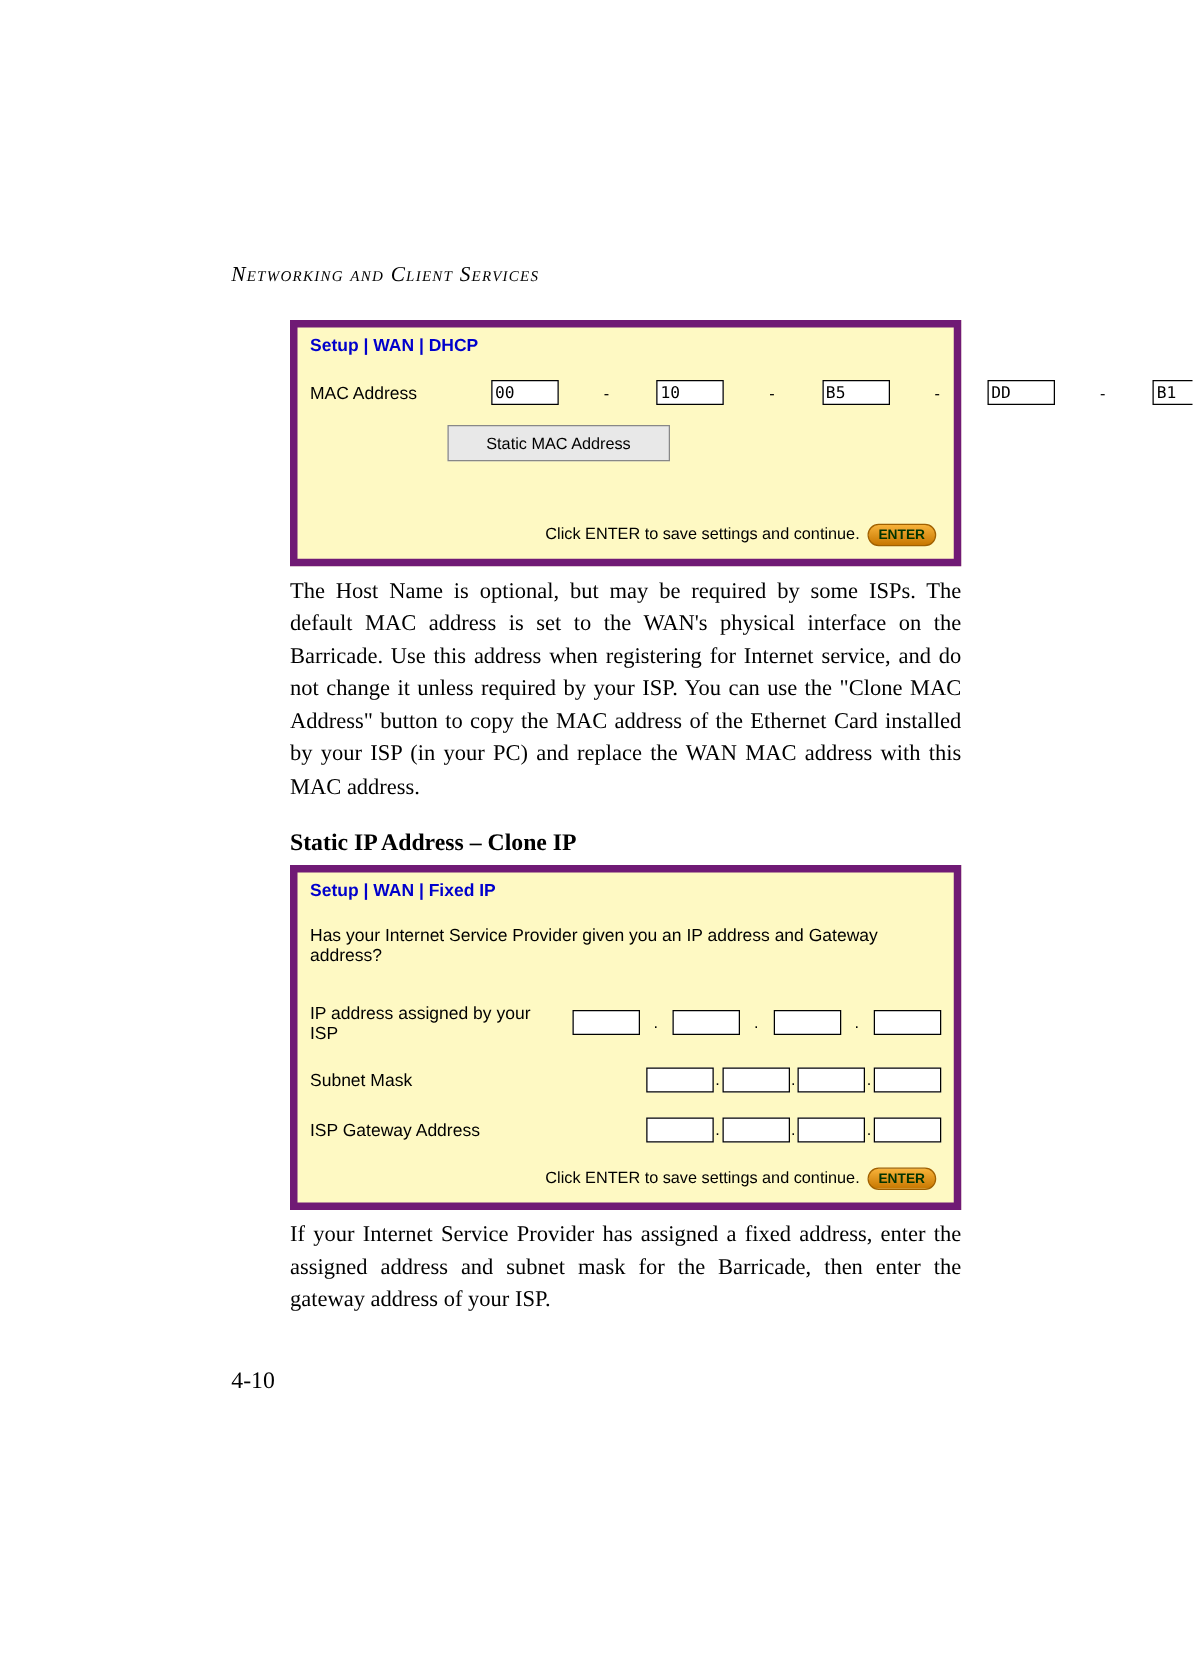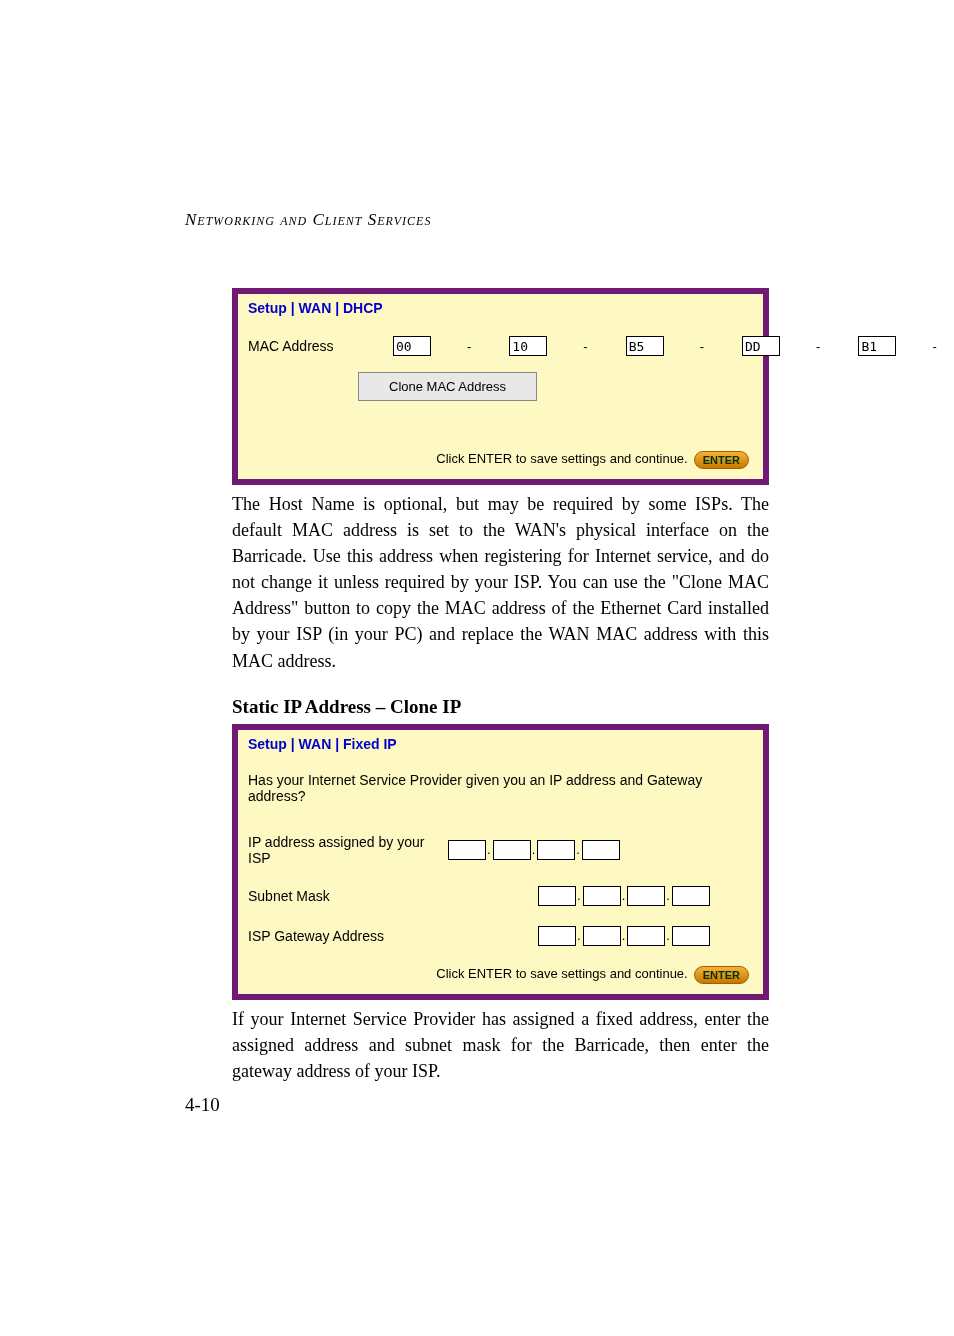--- a/index.html
+++ b/index.html
@@ -13,21 +13,21 @@
   }
   .page {
     padding: 210px 185px 0 185px;
   }
   .header-line {
     font-family: Georgia, serif;
     font-size: 17px;
     font-style: italic;
     letter-spacing: 1px;
     font-variant: small-caps;
-    margin-bottom: 58px;
+    margin-bottom: 26px;
   }
   .indent-block {
     margin-left: 47px;
   }
   .section-title {
     font-family: Georgia, serif;
     font-weight: bold;
     font-size: 19px;
     margin-bottom: 6px;
   }
@@ -65,21 +65,21 @@
     height: 24px;
     width: 230px;
     font-family: monospace;
     font-size: 13px;
     padding: 0 4px;
     background: #fff;
   }
   .txt-oct {
     border: 1px solid #000;
     height: 20px;
-    width: 38px;
+    width: 54px;
     font-family: monospace;
     font-size: 13px;
     padding: 0 2px;
     background: #fff;
   }
   .mac-sep {
     margin: 0 3px 0 1px;
     font-family: Arial, sans-serif;
     font-size: 13px;
   }
@@ -135,20 +135,21 @@
     font-family: Arial, Helvetica, sans-serif;
     font-size: 14px;
     margin-bottom: 30px;
   }
   .fixed-row {
     display: flex;
     align-items: center;
     margin-bottom: 20px;
     font-family: Arial, Helvetica, sans-serif;
     font-size: 14px;
+    justify-content: space-between;
   }
   .page-num {
     position: absolute;
     left: 185px;
     bottom: 220px;
     font-family: Georgia, serif;
     font-size: 19px;
   }
 </style>
 </head>
@@ -172,21 +173,21 @@
         <input class="txt-oct" value="B5" style="">
           <span class="mac-sep">-</span>
         <input class="txt-oct" value="DD" style="">
           <span class="mac-sep">-</span>
         <input class="txt-oct" value="B1" style="">
           <span class="mac-sep">-</span>
         <input class="txt-oct" value="57" style="">
       </div>
 
       <div class="clone-row">
-        <span class="btn-gray">Clone MAC Address</span>
+        <span class="btn-gray">Static MAC Address</span>
       </div>
 
       <div class="hint-row">
         <span>Click ENTER to save settings and continue.</span>
         <span class="enter-btn">ENTER</span>
       </div>
     </div>
 
     <div class="body-text">The Host Name is optional, but may be required by some ISPs. The default MAC address is set to the WAN's physical interface on the Barricade. Use this address when registering for Internet service, and do not change it unless required by your ISP. You can use the "Clone MAC Address" button to copy the MAC address of the Ethernet Card installed by your ISP (in your PC) and replace the WAN MAC address with this MAC address.</div>
 

